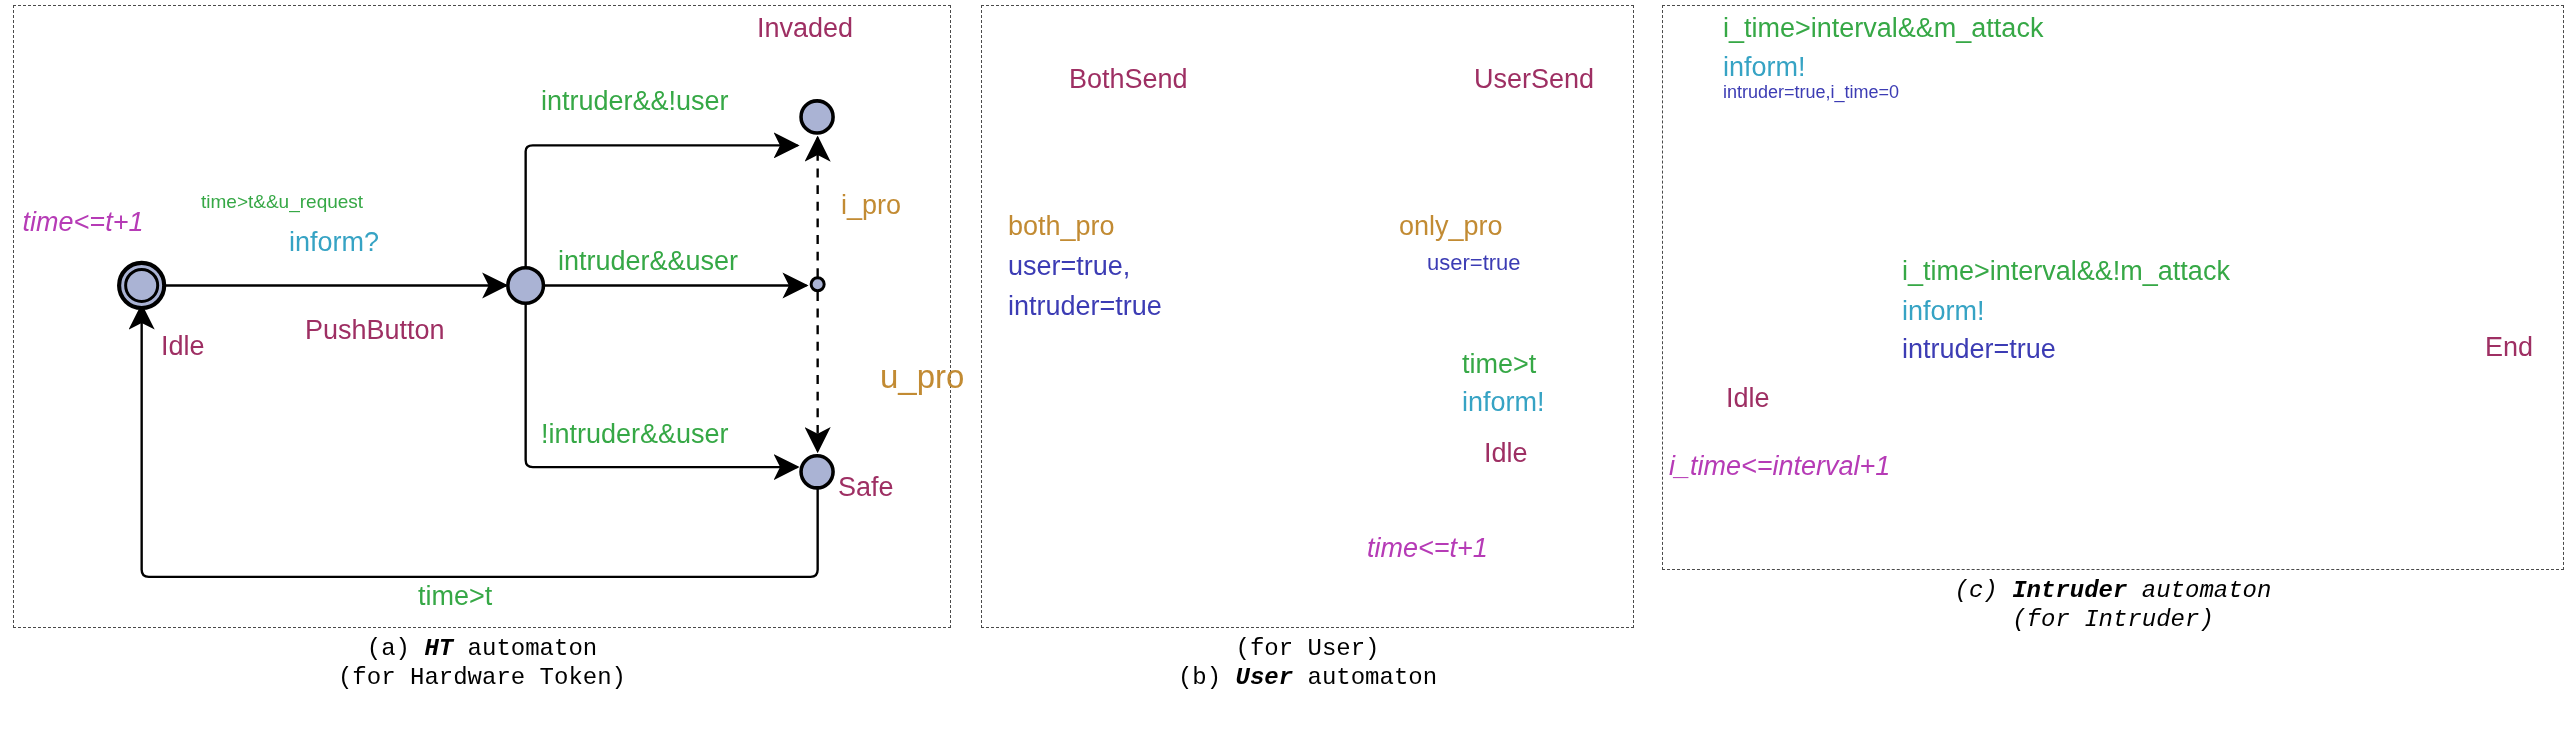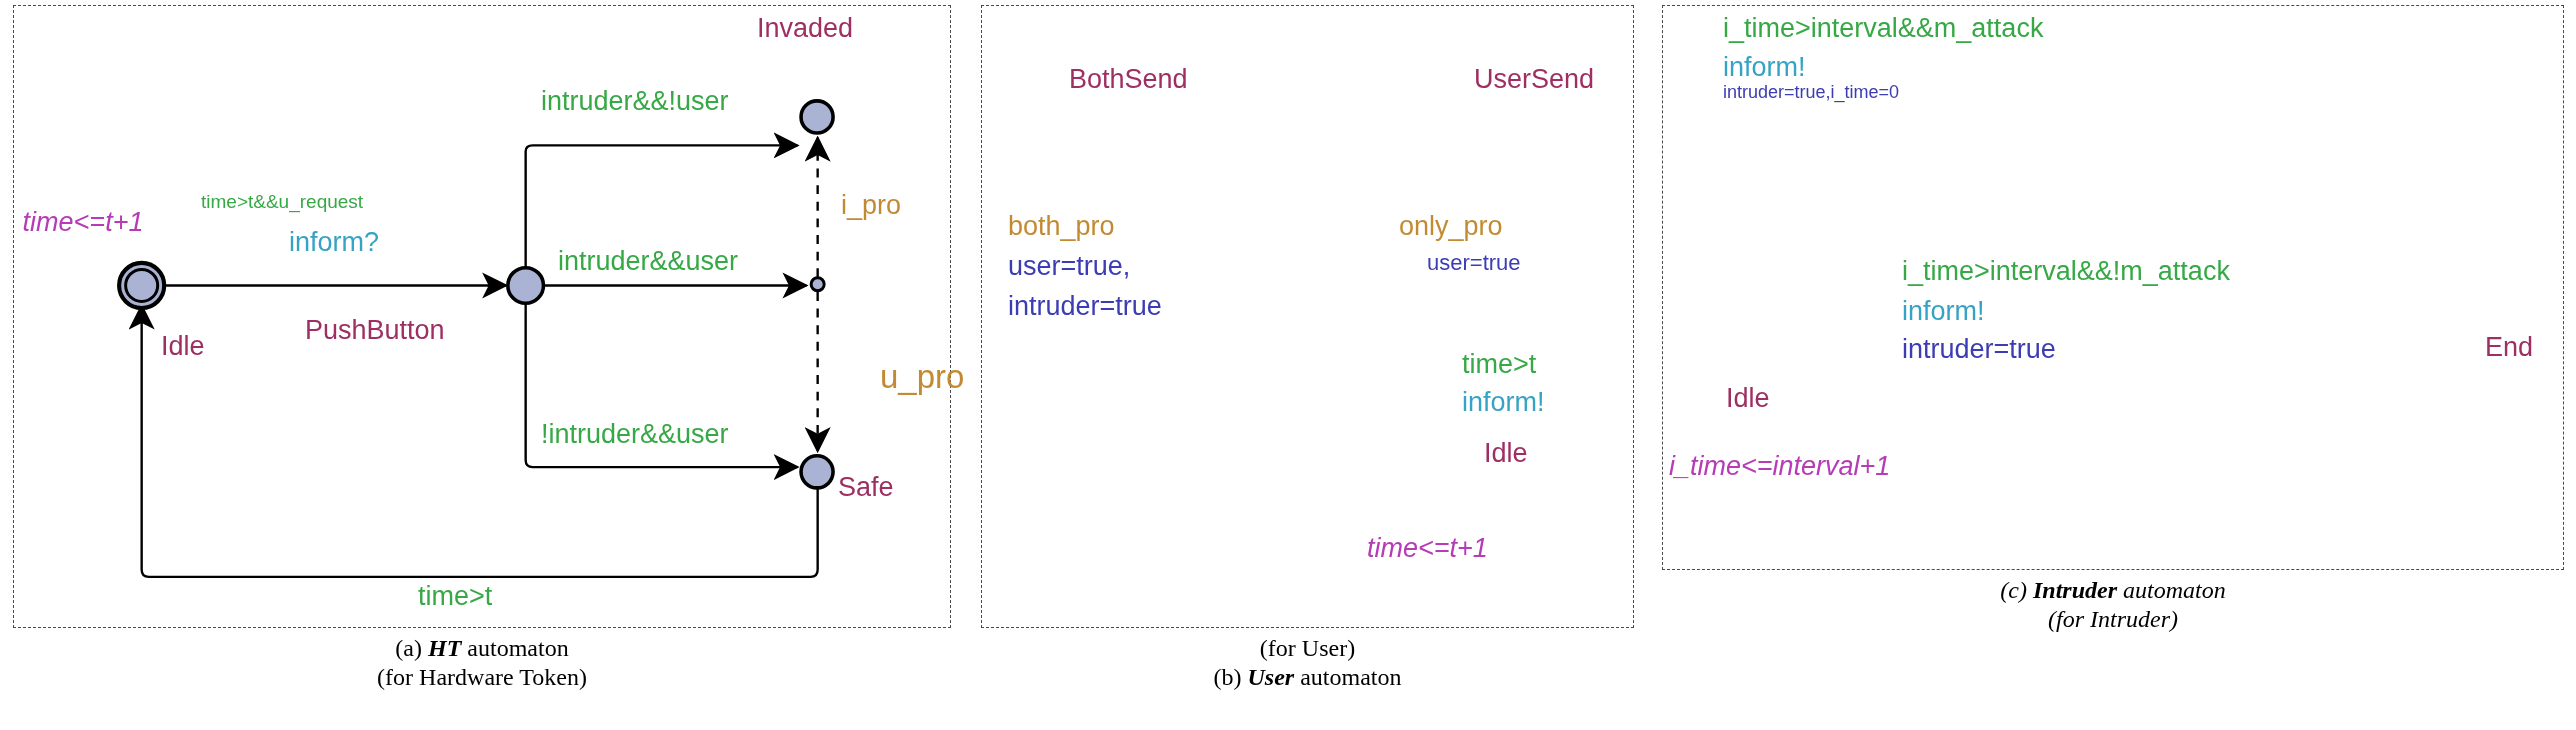--- a/index.html
+++ b/index.html
@@ -1,21 +1,21 @@
 <!DOCTYPE html>
 <html style="font-size:9.5px"><head>
 <meta charset="utf-8">
 <style>
   html,body{margin:0;padding:0;background:#ffffff;}
   body{width:2576px;height:730px;font-family:"Liberation Sans",sans-serif;overflow:hidden;}
   #root{position:relative;width:2576px;height:730px;background:#fff;}
 
   .panel{position:absolute;box-sizing:border-box;border:1.8px dashed #4a4a4a;background:#fff;}
 
-  .caption{position:absolute;text-align:center;font-family:Liberation Serif, serif;
+  .caption{position:absolute;text-align:center;font-family:Liberation Mono, monospace;
            font-size:24px;color:#000;line-height:1.22;white-space:nowrap;}
   .caption .b{font-weight:bold;font-style:italic;}
   .cap-italic{font-style:italic;}
 
   .lbl{position:absolute;white-space:nowrap;font-family:"Liberation Sans",sans-serif;
        line-height:1.12;}
   .guard{color:#36a846;}
   .sync{color:#36a3c4;}
   .assign{color:#3c3cb4;}
   .state{color:#9e2f63;}

